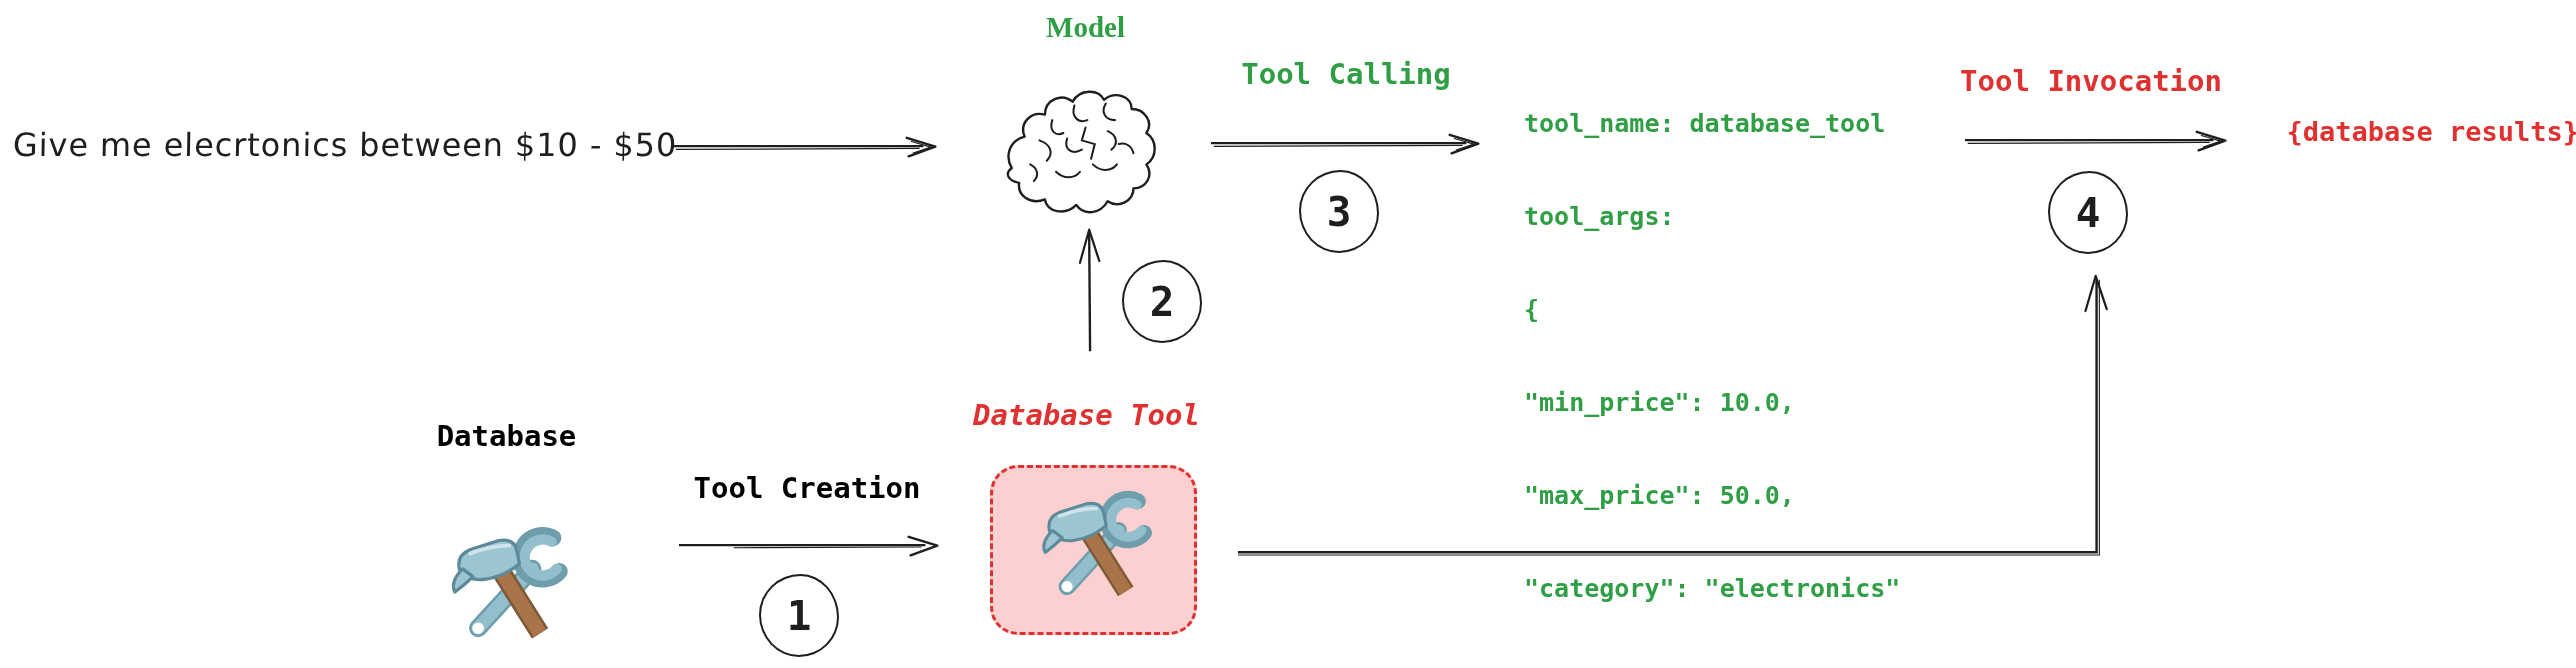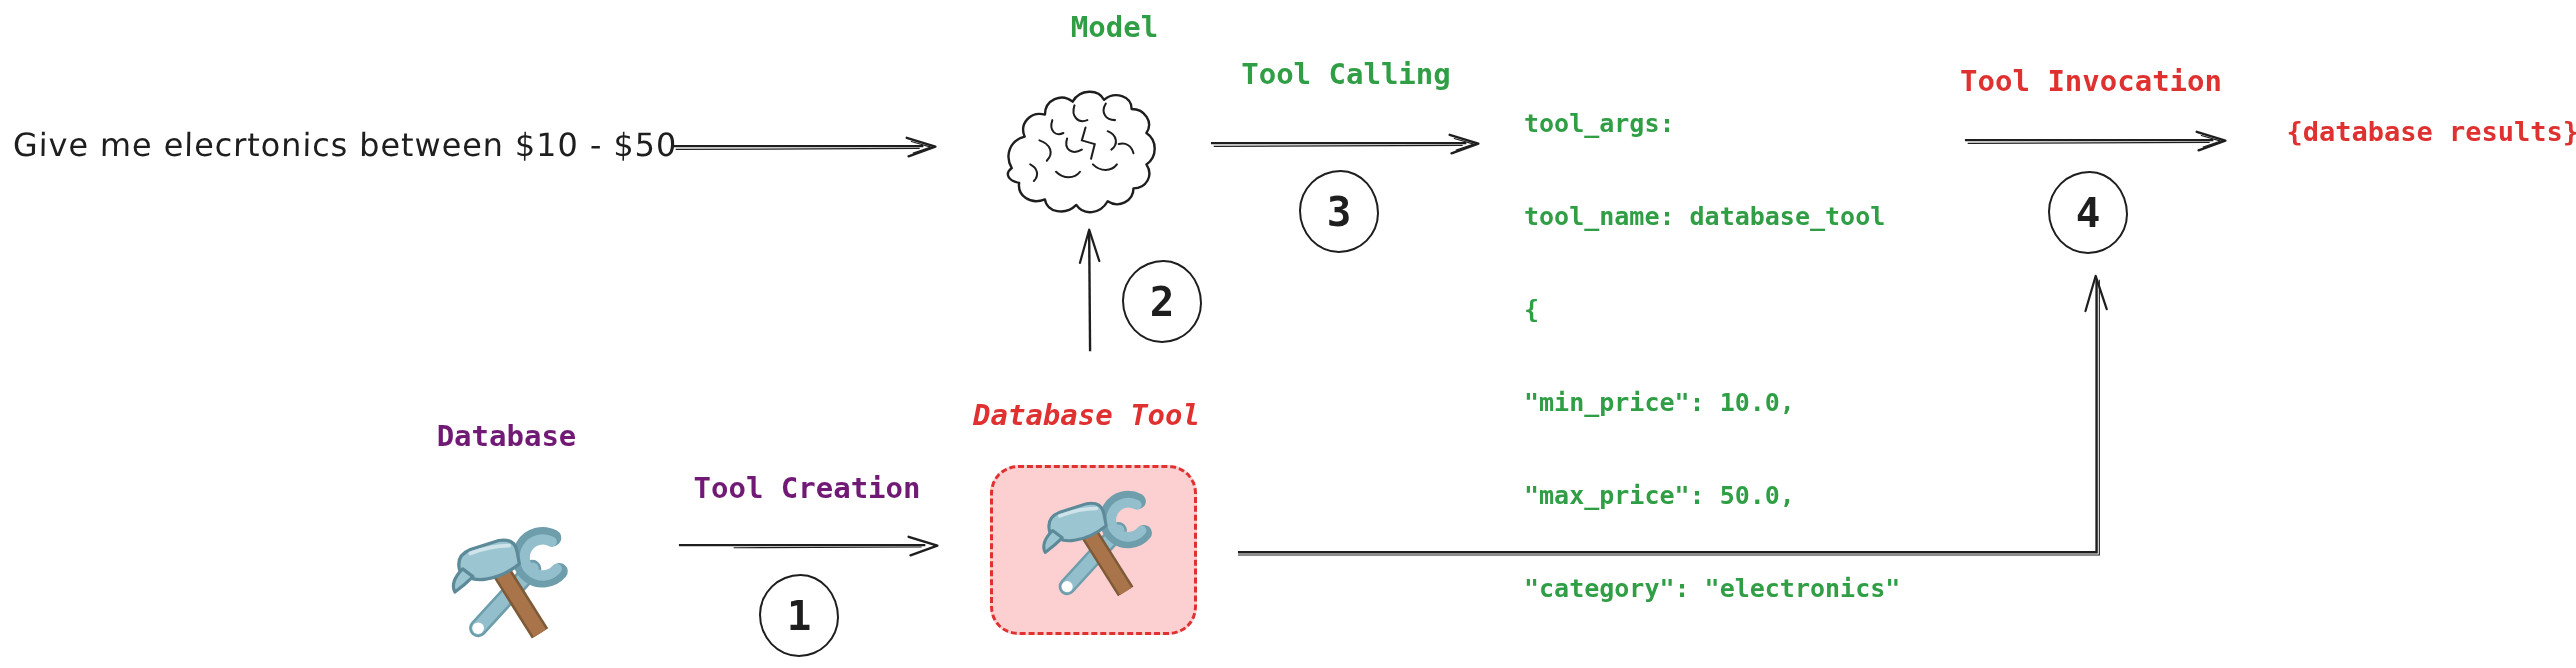--- a/index.html
+++ b/index.html
@@ -15,21 +15,21 @@
     font-family:"DejaVu Sans Mono", monospace;
     font-weight:bold;
     white-space:nowrap;
     text-align:center;
     font-size:29px;
     line-height:1.1;
     color:#1e1e1e;
   }
   .green{color:#2f9e44;}
   .red{color:#e03131;text-align:right;}
-  .ink{color:#701a75;}
+  .ink{color:#000000;}
   .query{
     position:absolute;
     left:13px;top:126px;
     font-family:"DejaVu Sans", sans-serif;
     font-size:32px;
     font-weight:500;
     letter-spacing:0.9px;
     color:#1e1e1e;
     white-space:nowrap;
     transform:skewX(-1deg);
@@ -73,21 +73,21 @@
 
   <div class="query">Give me elecrtonics between $10 - $50</div>
 
   <svg class="draw" style="left:672px;top:135px;" width="268" height="26" viewBox="0 0 290 28">
     <line x1="1" y1="12" x2="272" y2="12" stroke="#1e1e1e" stroke-width="2.4"></line>
     <line x1="4" y1="15.5" x2="268" y2="14.5" stroke="#1e1e1e" stroke-width="1.3"></line>
     <path d="M 254 3 L 285 12.5 L 256 23" fill="none" stroke="#1e1e1e" stroke-width="2.6" stroke-linecap="round" stroke-linejoin="round"></path>
     <path d="M 259 7 L 280 13 L 261 19.5" fill="none" stroke="#1e1e1e" stroke-width="1.3" stroke-linecap="round"></path>
   </svg>
 
-  <div class="lbl green" style="left:1022px;top:12px;width:185px;">Model</div>
+  <div class="lbl green" style="left:993px;top:12px;width:185px;font-family:Liberation Serif, serif;">Model</div>
 
   <svg class="draw" style="left:997px;top:83px;" width="166" height="148" viewBox="0 0 180 160">
     <path d="M 16,92 C 8,78 14,62 30,58 C 24,44 36,30 52,34 C 52,18 70,10 82,20
              C 90,6 110,6 116,18 C 128,8 146,14 146,28 C 160,28 170,42 162,54
              C 174,62 174,80 162,88 C 170,100 162,114 148,114 C 148,128 132,136 120,128
              C 112,142 94,144 86,132 C 74,144 54,140 52,126 C 36,132 22,122 24,108
              C 12,106 8,98 16,92 Z" fill="#ffffff" stroke="#1e1e1e" stroke-width="2.6" stroke-linejoin="round"></path>
     <path d="M 60,40 C 56,52 64,58 72,54 M 84,24 C 80,36 88,44 98,40
              M 118,22 C 112,32 118,40 128,40 M 46,62 C 58,66 62,76 54,84
              M 76,60 C 72,72 82,78 92,72 M 96,48 L 92,62 L 106,66 L 102,82
@@ -103,22 +103,22 @@
     <line x1="4" y1="15.5" x2="273" y2="14.5" stroke="#1e1e1e" stroke-width="1.3"></line>
     <path d="M 259 3 L 290 12.5 L 261 23" fill="none" stroke="#1e1e1e" stroke-width="2.6" stroke-linecap="round" stroke-linejoin="round"></path>
     <path d="M 264 7 L 285 13 L 266 19.5" fill="none" stroke="#1e1e1e" stroke-width="1.3" stroke-linecap="round"></path>
   </svg>
 
   <div class="circle" style="left:1299px;top:170px;">
     <span>3</span>
   </div>
 
   <div class="code">
+    <div>tool_name: database_tool</div>
     <div>tool_args:</div>
-    <div>tool_name: database_tool</div>
     <div>{</div>
     <div>"min_price": 10.0,</div>
     <div>"max_price": 50.0,</div>
     <div>"category": "electronics"</div>
     
   </div>
 
   <div class="lbl red" style="left:1945px;top:66px;width:277px;">Tool Invocation</div>
 
   <svg class="draw" style="left:1964px;top:129px;" width="266" height="26" viewBox="0 0 288 28">

